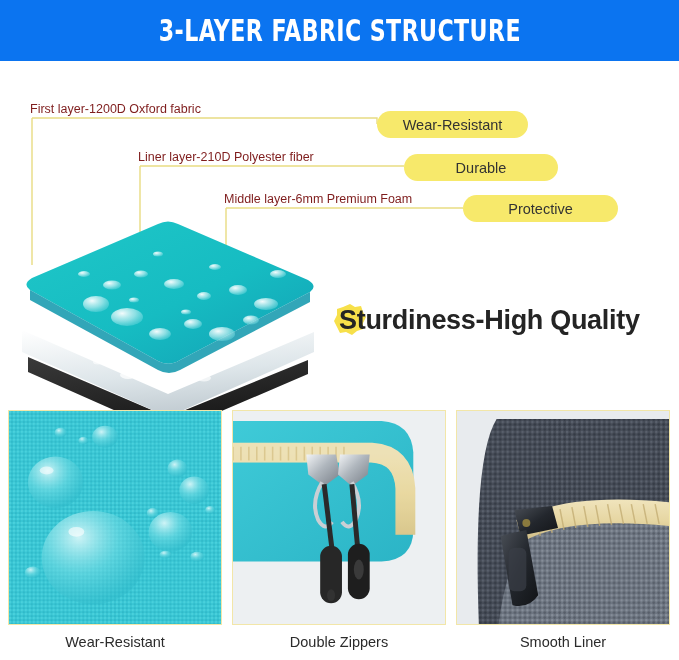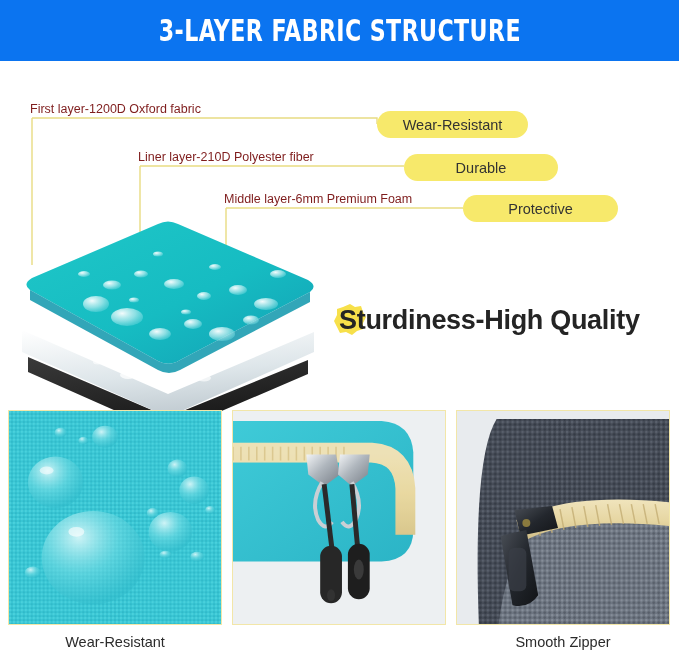--- a/index.html
+++ b/index.html
@@ -409,14 +409,15 @@
       <circle cx="70" cy="113" r="4" fill="#8A7A3E"></circle>
 
       <path d="M 44 126 L 70 120 L 82 186 Q 72 200 56 196 Z" fill="url(#darkMetal)"></path>
       <rect x="52" y="138" width="18" height="44" rx="6" fill="#3A3F47" opacity="0.7"></rect>
     </svg>
   </div>
 </div>
 
 <div id="captions-row">
   <div class="panel-caption" id="caption-0">Wear-Resistant</div>
-  <div class="panel-caption" id="caption-2">Smooth Zipper</div>
+  <div class="panel-caption" id="caption-1">Double Zippers</div>
+  <div class="panel-caption" id="caption-2">Smooth Liner</div>
 </div>
 
 </body></html>

